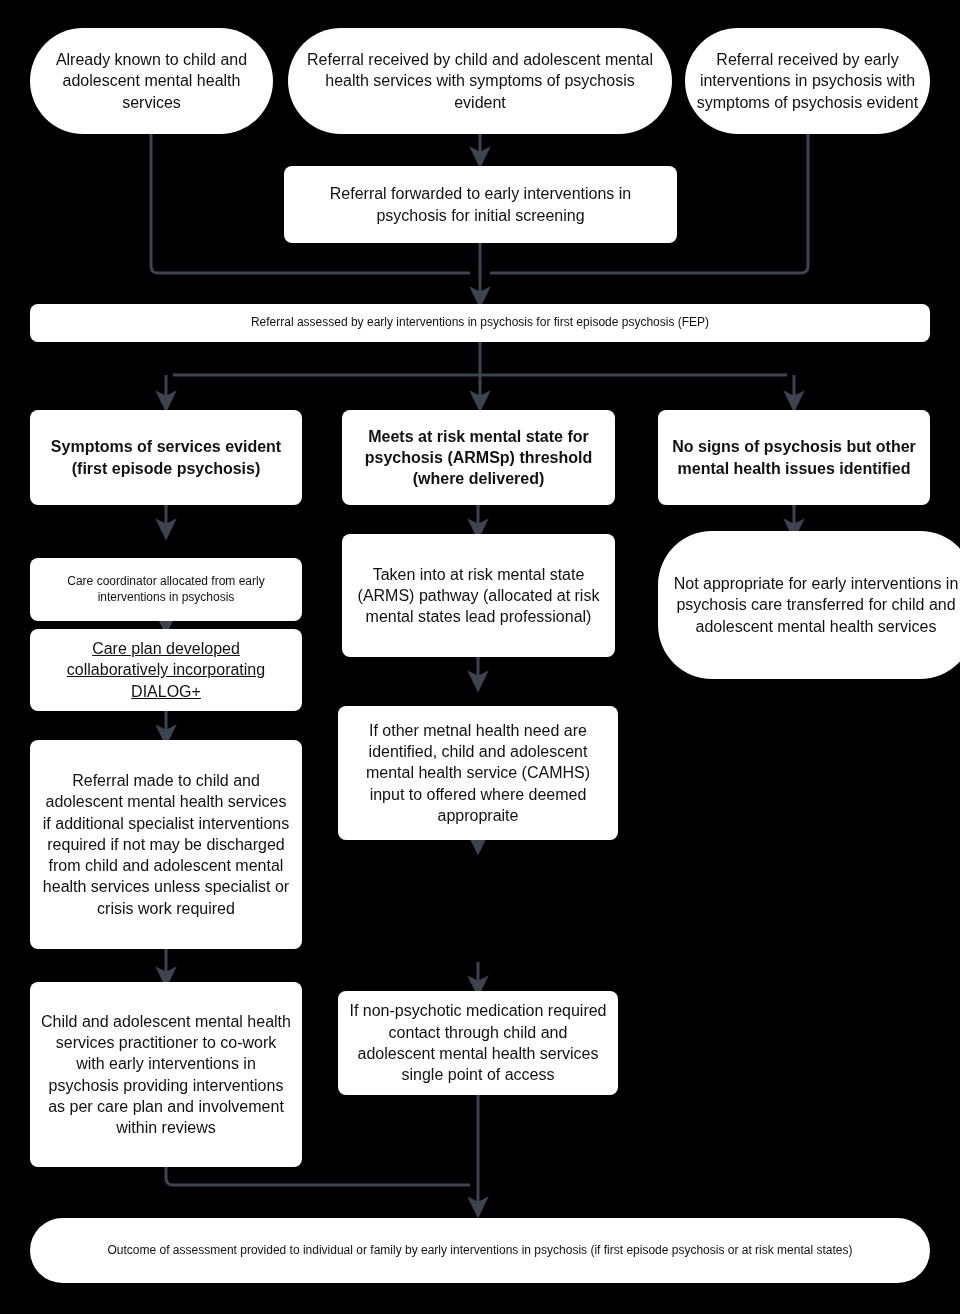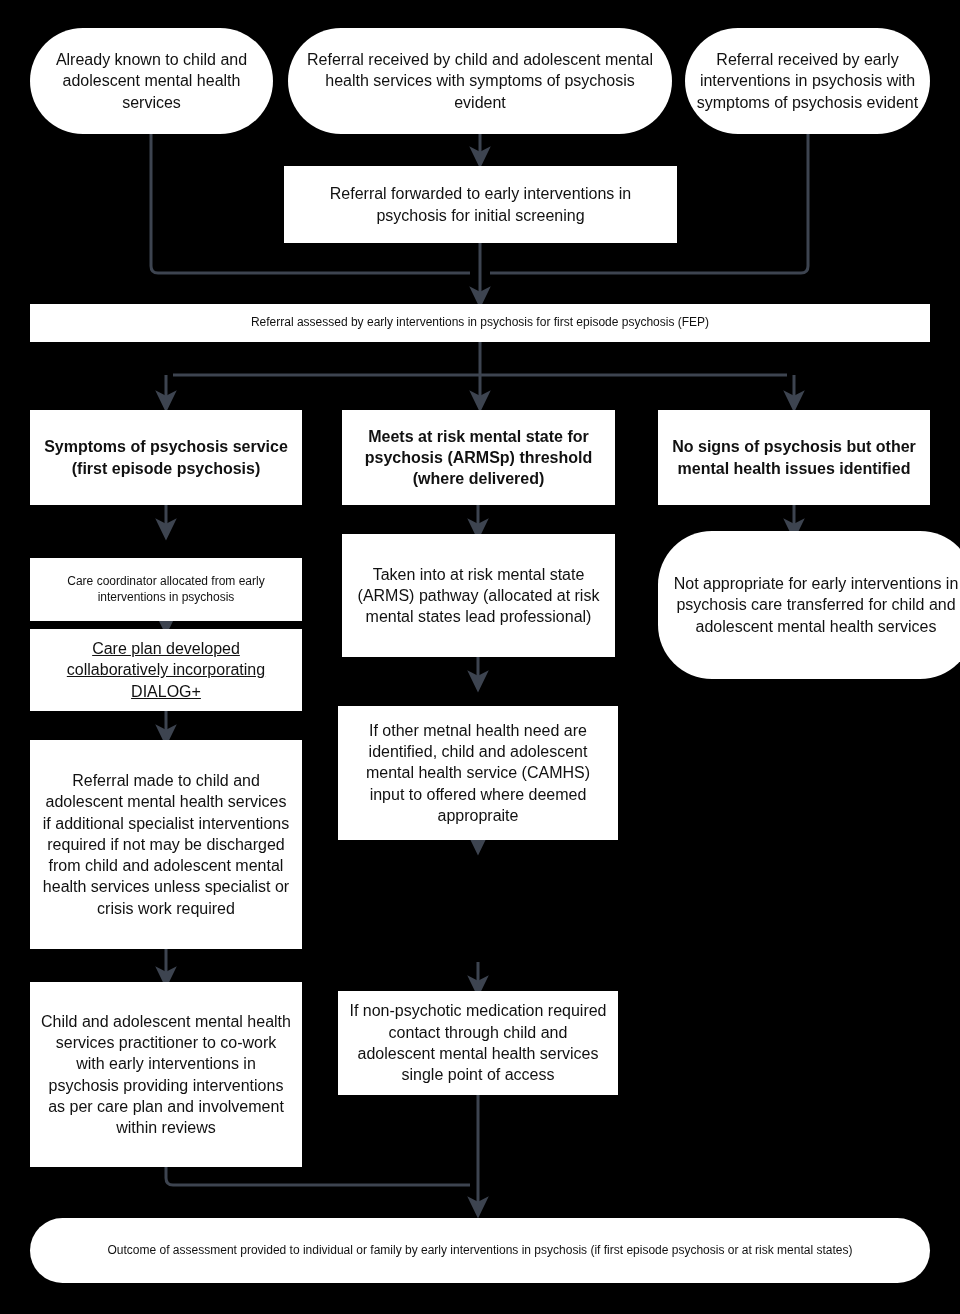--- a/index.html
+++ b/index.html
@@ -36,21 +36,21 @@
     text-align: center;
     line-height: 1.33;
     padding: 19px 10px;
     z-index: 2;
   }
   .node-text {
     display: block;
     width: 100%;
   }
   .shape-rect {
-    border-radius: 0px;
+    border-radius: 8px;
   }
   .shape-stadium {
     border-radius: 54px;
   }
   .shape-stadium-sm {
     border-radius: 34px;
   }
   .bold {
     font-weight: bold;
   }
@@ -115,21 +115,21 @@
 
   <div class="node shape-rect fs16" style="left:284px; top:166px; width:393px; height:77px;">
     <span class="node-text">Referral forwarded to early interventions in psychosis for initial screening</span>
   </div>
 
   <div class="node shape-rect fs15" style="left:30px; top:304px; width:900px; height:34px;">
     <span class="node-text">Referral assessed by early interventions in psychosis for first episode psychosis (FEP)</span>
   </div>
 
   <div class="node shape-rect fs16 bold" style="left:30px; top:410px; width:272px; height:95px;">
-    <span class="node-text">Symptoms of psychosis service (first episode psychosis)</span>
+    <span class="node-text">Symptoms of services evident (first episode psychosis)</span>
   </div>
 
   <div class="node shape-rect fs16 bold" style="left:342px; top:410px; width:273px; height:95px;">
     <span class="node-text">Meets at risk mental state for psychosis (ARMSp) threshold (where delivered)</span>
   </div>
 
   <div class="node shape-rect fs16 bold" style="left:658px; top:410px; width:272px; height:95px;">
     <span class="node-text">No signs of psychosis but other mental health issues identified</span>
   </div>
 

